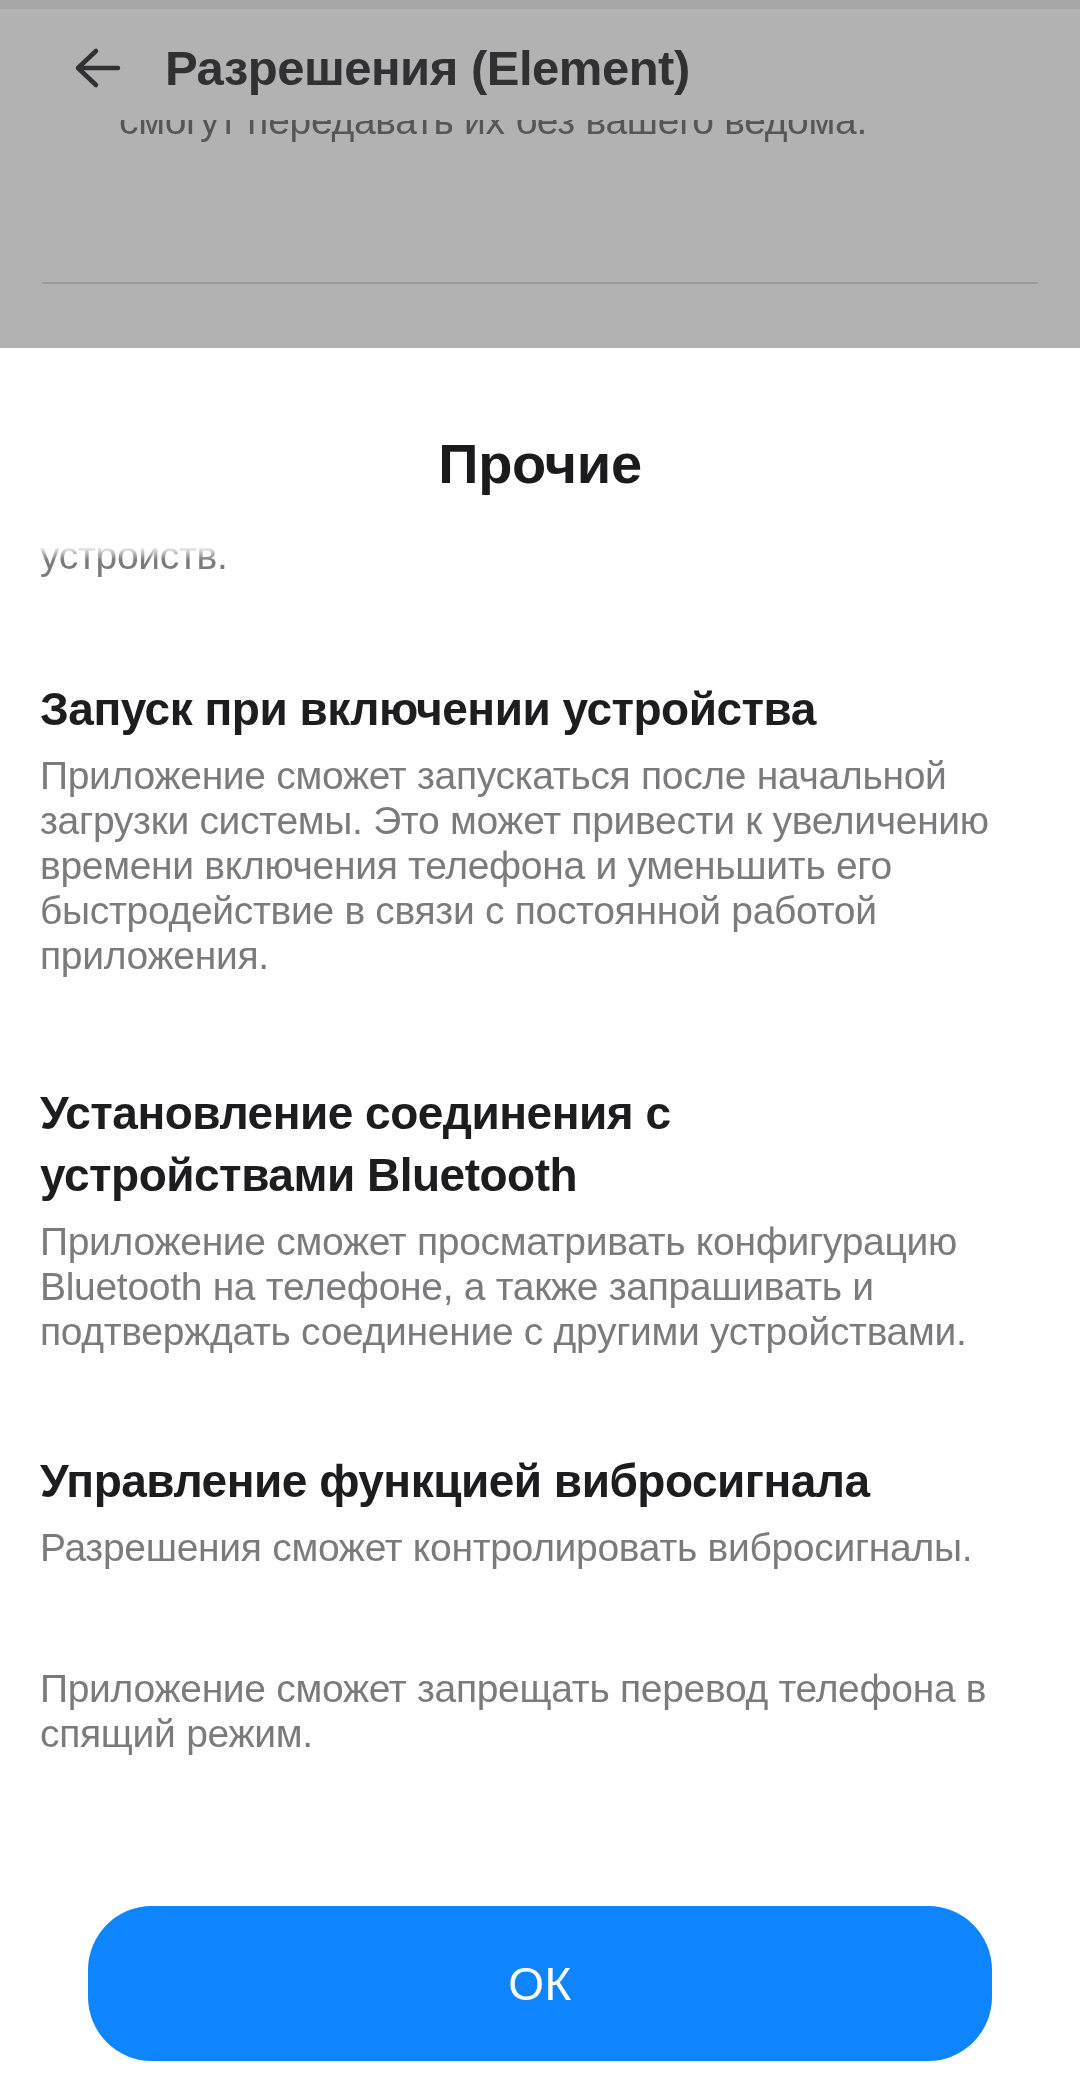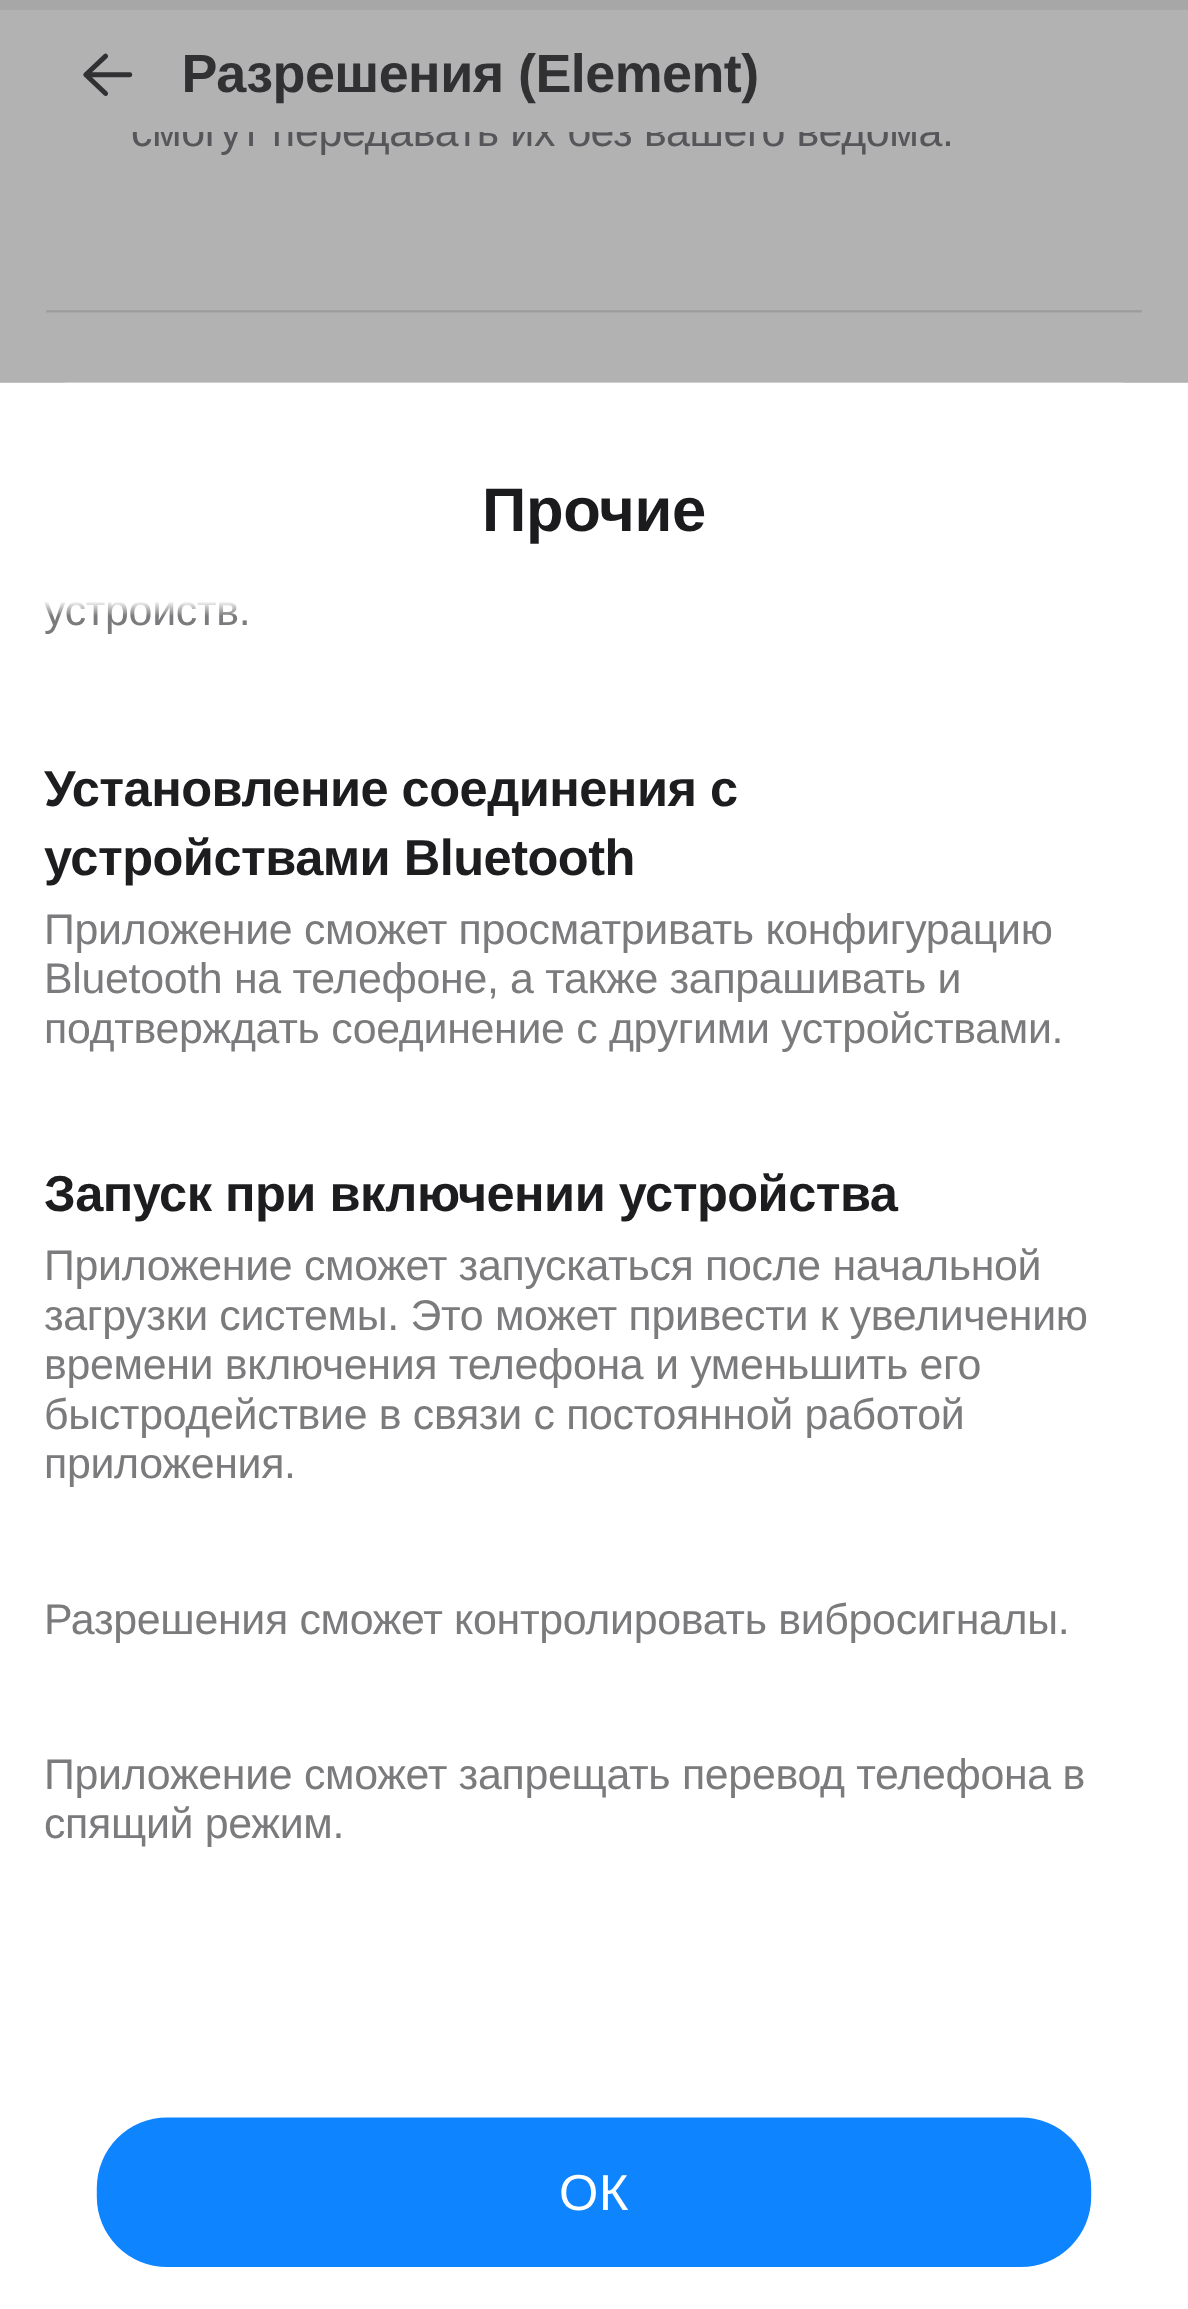--- a/index.html
+++ b/index.html
@@ -88,21 +88,21 @@
     color:#1d1d1f; letter-spacing:-0.5px;
     max-width:845px;
   }
   .perm-body {
     margin-top:13px;
     font-size:39px; line-height:45px; font-weight:400;
     color:#7b7b7d; letter-spacing:-0.3px;
   }
 
   .ok-button {
-    position:absolute; left:88px; right:88px; bottom:38px; height:136px;
+    position:absolute; left:88px; right:88px; bottom:38px; height:155px;
     background:#0e85ff;
     border:none; border-radius:64px;
     display:flex; align-items:center; justify-content:center;
     color:#ffffff; font-size:46px; font-weight:500;
     font-family:"Liberation Sans", sans-serif;
     letter-spacing:0.5px;
     cursor:pointer;
   }
 </style>
 </head>
@@ -132,31 +132,32 @@
   <div class="sheet">
     <div class="sheet-title">Прочие</div>
 
     <div class="sheet-content">
 
       <div class="fragment-wrap">
         <div class="fragment-text">устройств.</div>
         <div class="fragment-fade"></div>
       </div>
 
+      <div class="perm-section">
+        <div class="perm-heading">Запуск при включении устройства</div>
+        <div class="perm-body">Приложение сможет запускаться после начальной загрузки системы. Это может привести к увеличению времени включения телефона и уменьшить его быстродействие в связи с постоянной работой приложения.</div>
+      </div>
+
       <div class="perm-section first">
         <div class="perm-heading">Установление соединения с устройствами Bluetooth</div>
         <div class="perm-body">Приложение сможет просматривать конфигурацию Bluetooth на телефоне, а также запрашивать и подтверждать соединение с другими устройствами.</div>
       </div>
 
       <div class="perm-section">
-        <div class="perm-heading">Запуск при включении устройства</div>
-        <div class="perm-body">Приложение сможет запускаться после начальной загрузки системы. Это может привести к увеличению времени включения телефона и уменьшить его быстродействие в связи с постоянной работой приложения.</div>
-      </div>
-
-      <div class="perm-section">
+        <div class="perm-heading">Управление функцией вибросигнала</div>
         <div class="perm-body">Разрешения сможет контролировать вибросигналы.</div>
       </div>
 
       <div class="perm-section">
         <div class="perm-body">Приложение сможет запрещать перевод телефона в спящий режим.</div>
       </div>
 
     </div>
 
     <button class="ok-button">ОК</button>

